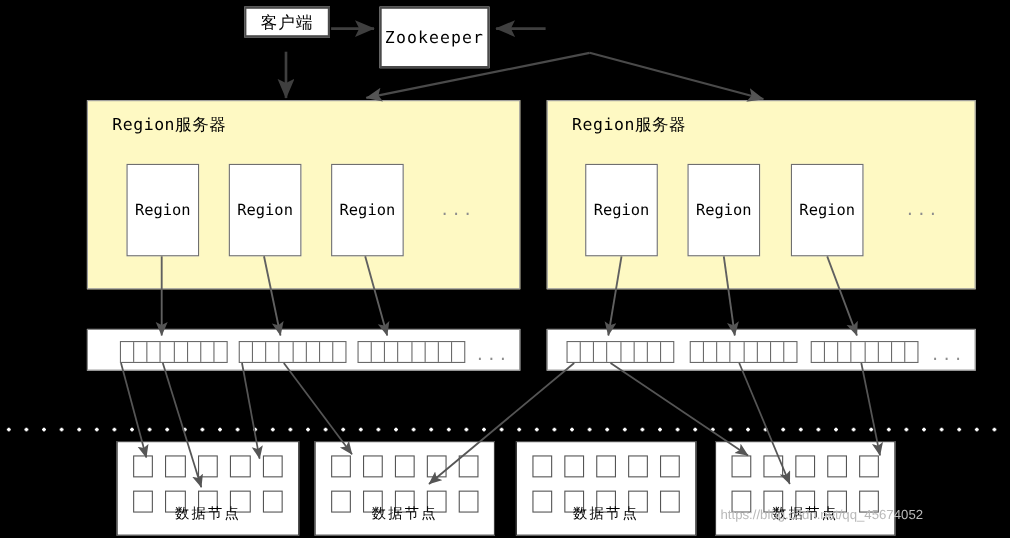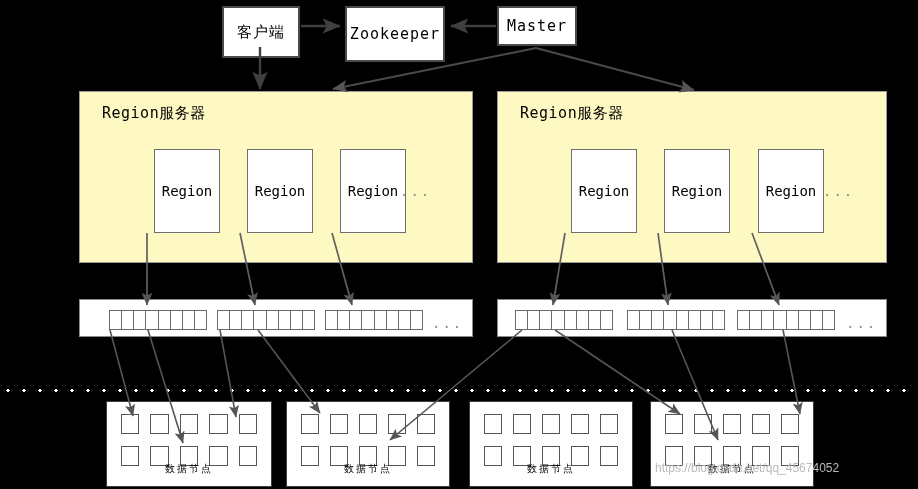--- a/index.html
+++ b/index.html
@@ -47,21 +47,20 @@
     position: absolute;
     background: #ffffff;
     border: 1px solid #6f6f6f;
     box-sizing: border-box;
     display: flex;
     align-items: center;
     justify-content: center;
     color: #000000;
     font-size: 14px;
     white-space: nowrap;
-    margin-left: 39px;
   }
   .ellipsis {
     position: absolute;
     color: #8d8d8d;
     font-size: 14px;
     letter-spacing: 2px;
     line-height: 1;
   }
   .strip-panel {
     position: absolute;
@@ -113,21 +112,21 @@
     background: #ffffff;
     box-sizing: border-box;
   }
   .dnode-label {
     position: absolute;
     left: 0;
     right: 0;
     bottom: 10px;
     text-align: center;
     color: #000000;
-    font-size: 10px;
+    font-size: 13px;
     letter-spacing: 2px;
   }
   .watermark {
     position: absolute;
     color: #b9b9b9;
     font-size: 12px;
     font-family: "Liberation Sans", sans-serif;
     white-space: nowrap;
     letter-spacing: 0px;
   }
@@ -137,31 +136,28 @@
     width: 918px;
     height: 489px;
     pointer-events: none;
   }
 </style>
 </head>
 <body>
 
 <div id="stage">
 
-  <div class="node-box" style="left:222px; top:6px; width:78px; height:52px;text-align:center;">
+  <div class="node-box" style="left:222px; top:6px; width:78px; height:28px;text-align:center;">
     <span>客户端</span>
   </div>
 
   <div class="node-box" style="left:345px; top:6px; width:100px; height:56px;">
     <span>Zookeeper</span>
   </div>
 
-  <div class="node-box" style="left:497px; top:6px; width:80px; height:40px;">
-    <span>Master</span>
-  </div>
 
   <div class="panel" style="left:79px; top:91px; width:394px; height:172px;">
     <div class="panel-title">Region服务器</div>
     <div class="region-box" style="left:35px; top:57px; width:66px; height:84px;">
       <span>Region</span>
     </div>
     <div class="region-box" style="left:128px; top:57px; width:66px; height:84px;">
       <span>Region</span>
     </div>
     <div class="region-box" style="left:221px; top:57px; width:66px; height:84px;">

